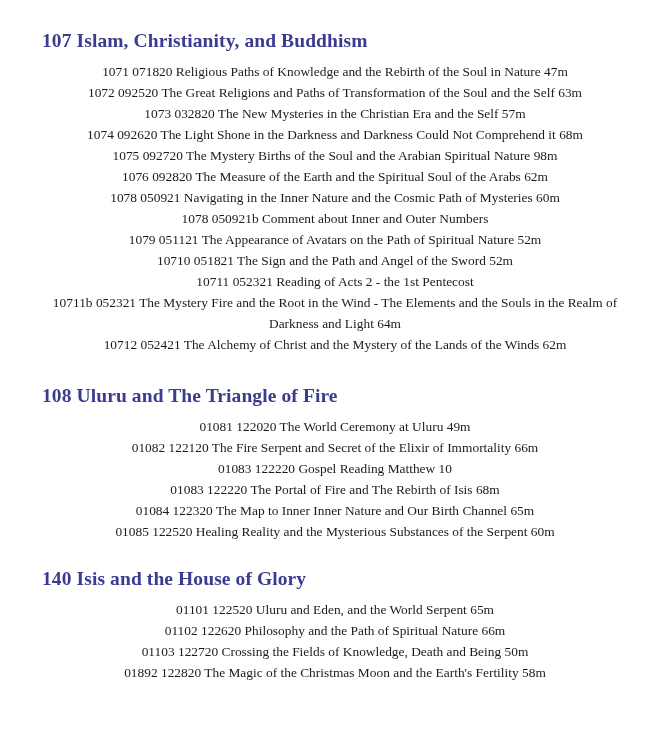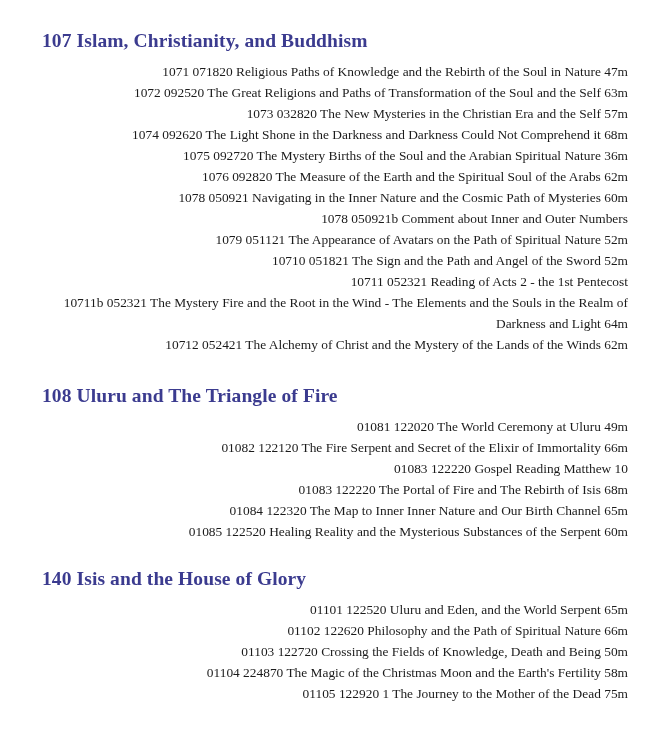--- a/index.html
+++ b/index.html
@@ -30,37 +30,37 @@
     color: #3b3b8f;
     margin: 8px 0 9px 0;
     letter-spacing: 0.1px;
   }
   .entry {
     font-size: 13.4px;
     line-height: 21px;
     color: #1b1b1b;
     margin: 0;
     padding: 0;
-    text-align: right;
+    text-align: center;
   }
   .spacer-sm { height: 10px; }
   .spacer-md { height: 14px; }
 </style>
 </head>
 <body>
 
 <div class="page">
 
   <div class="section">
     <h2 class="section-heading">107 Islam, Christianity, and Buddhism</h2>
     <p class="entry">1071 071820 Religious Paths of Knowledge and the Rebirth of the Soul in Nature 47m</p>
     <p class="entry">1072 092520 The Great Religions and Paths of Transformation of the Soul and the Self 63m</p>
     <p class="entry">1073 032820 The New Mysteries in the Christian Era and the Self 57m</p>
     <p class="entry">1074 092620 The Light Shone in the Darkness and Darkness Could Not Comprehend it 68m</p>
-    <p class="entry">1075 092720 The Mystery Births of the Soul and the Arabian Spiritual Nature 36m</p>
+    <p class="entry">1075 092720 The Mystery Births of the Soul and the Arabian Spiritual Nature 98m</p>
     <p class="entry">1076 092820 The Measure of the Earth and the Spiritual Soul of the Arabs 62m</p>
     <p class="entry">1078 050921 Navigating in the Inner Nature and the Cosmic Path of Mysteries 60m</p>
     <p class="entry">1078 050921b Comment about Inner and Outer Numbers</p>
     <p class="entry">1079 051121 The Appearance of Avatars on the Path of Spiritual Nature 52m</p>
     <p class="entry">10710 051821 The Sign and the Path and Angel of the Sword 52m</p>
     <p class="entry">10711 052321 Reading of Acts 2 - the 1st Pentecost</p>
     <p class="entry">10711b 052321 The Mystery Fire and the Root in the Wind - The Elements and the Souls in the Realm of Darkness and Light 64m</p>
     <p class="entry">10712 052421 The Alchemy of Christ and the Mystery of the Lands of the Winds 62m</p>
   </div>
 
@@ -76,17 +76,16 @@
     <p class="entry">01085 122520 Healing Reality and the Mysterious Substances of the Serpent 60m</p>
   </div>
 
   <div class="spacer-sm"></div>
 
   <div class="section">
     <h2 class="section-heading">140 Isis and the House of Glory</h2>
     <p class="entry">01101 122520 Uluru and Eden, and the World Serpent 65m</p>
     <p class="entry">01102 122620 Philosophy and the Path of Spiritual Nature 66m</p>
     <p class="entry">01103 122720 Crossing the Fields of Knowledge, Death and Being 50m</p>
-    <p class="entry">01104 224870 The Magic of the Christmas Moon and the Earth's Fertility 58m</p>
-    <p class="entry">01105 122920 1 The Journey to the Mother of the Dead 75m</p>
+    <p class="entry">01892 122820 The Magic of the Christmas Moon and the Earth's Fertility 58m</p>
   </div>
 
 </div>
 
 </body></html>

